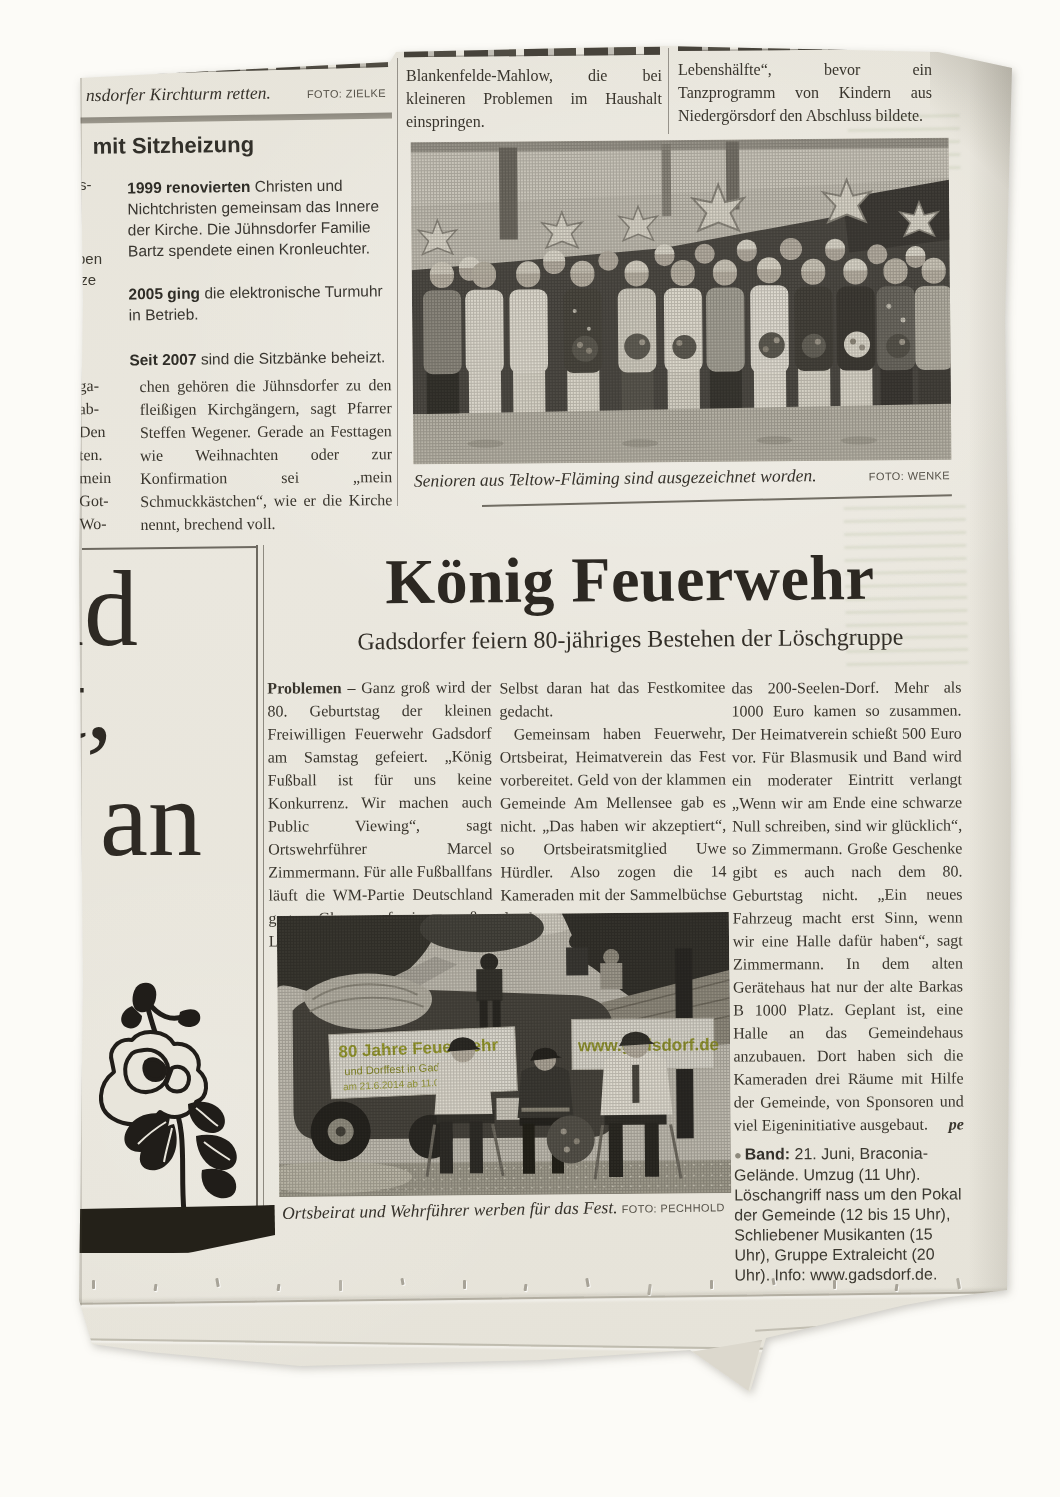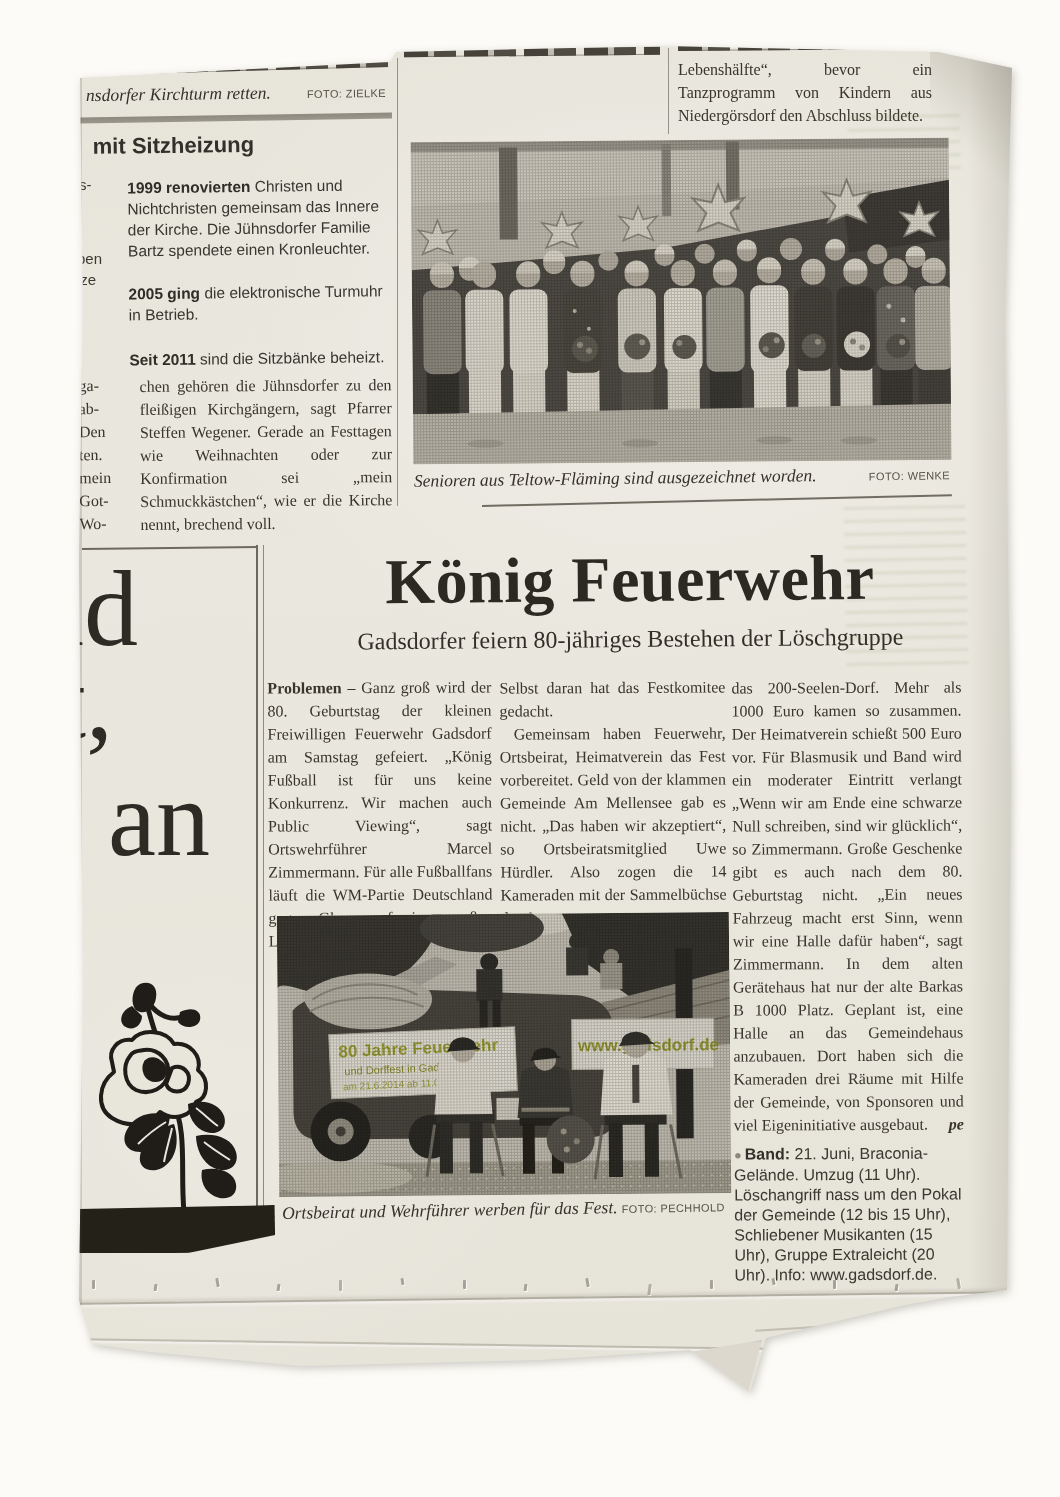--- a/index.html
+++ b/index.html
@@ -95,21 +95,21 @@
     <div class="abs caption-row" style="left:86px;top:83px;width:300px;transform:rotate(-.8deg);">
       <span class="capt">nsdorfer Kirchturm retten.</span>
       <span class="credit">FOTO: ZIELKE</span>
     </div>
     <div class="abs thickrule" style="left:78px;top:115px;width:314px;transform:rotate(-.9deg);"></div>
 
     <div class="abs" style="left:94px;top:132px;width:300px;transform:rotate(-.7deg);">
       <div class="infobox-title">mit Sitzheizung</div>
       <p class="infobox-entry" style="margin:18px 0 0 34px;width:262px;"><b>1999 renovierten</b><span> Christen und Nichtchristen gemeinsam das Innere der Kirche. Die Jühnsdorfer Familie Bartz spendete einen Kronleuchter.</span></p>
       <p class="infobox-entry" style="margin:22px 0 0 34px;width:262px;"><b>2005 ging</b><span> die elektronische Turmuhr in Betrieb.</span></p>
-      <p class="infobox-entry" style="margin:24px 0 0 34px;width:262px;"><b>Seit 2011</b><span> sind die Sitzbänke beheizt.</span></p>
+      <p class="infobox-entry" style="margin:24px 0 0 34px;width:262px;"><b>Seit 2007</b><span> sind die Sitzbänke beheizt.</span></p>
     </div>
 
     <div class="abs sans" style="left:79px;top:176px;font-size:15px;color:#3c3931;">s-</div>
     <div class="abs sans" style="left:77px;top:250px;font-size:15px;color:#3c3931;">ben</div>
     <div class="abs sans" style="left:76px;top:271px;font-size:15px;color:#3c3931;">tze</div>
 
     <div class="abs frag-margin" style="left:79px;top:374px;width:46px;transform:rotate(-.4deg);">
       <span>ga-</span>
       <span>ab-</span>
       <span>Den</span>
@@ -117,20 +117,21 @@
       <span>mein</span>
       <span>Got-</span>
       <span>Wo-</span>
     </div>
     <p class="abs bodycol" style="left:140px;top:374px;width:252px;transform:rotate(-.4deg);">chen gehören die Jühnsdorfer zu den fleißigen Kirchgängern, sagt Pfarrer Steffen Wegener. Gerade an Festtagen wie Weihnachten oder zur Konfirmation sei „mein Schmuckkästchen“, wie er die Kirche nennt, brechend voll.</p>
 
     <div class="abs vrule" style="left:397px;top:58px;height:448px;"></div>
     <div class="abs vrule" style="left:668px;top:48px;height:86px;"></div>
 
     <div class="abs cutstrip" style="left:404px;top:48px;width:256px;transform:rotate(-.6deg);height:8px;"></div>
+    <p class="abs bodycol" style="left:406px;top:64px;width:256px;">Blankenfelde-Mahlow, die bei kleineren Problemen im Haushalt einspringen.</p>
 
     <div class="abs cutstrip" style="left:678px;top:42px;width:232px;transform:rotate(-.5deg);height:8px;"></div>
     <p class="abs bodycol" style="left:678px;top:58px;width:254px;">Lebenshälfte“, bevor ein Tanzprogramm von Kindern aus Niedergörsdorf den Abschluss bildete.</p>
 
     <div class="abs bleed" style="left:848px;top:112px;width:112px;height:58px;transform:rotate(-1deg);"></div>
     <div class="abs bleed" style="left:845px;top:505px;width:122px;height:160px;transform:rotate(-1deg);"></div>
 
     <div class="abs photo" style="left:412px;top:140px;width:538px;height:322px;transform:rotate(-.5deg);">
       <svg viewBox="0 0 536 322" width="538" height="322" preserveAspectRatio="none">
         <rect width="536" height="322" fill="#c8c4b9"></rect>
@@ -289,21 +290,21 @@
     </div>
     <div class="abs" style="left:482px;top:505px;width:470px;height:2px;background:#716d63;transform:rotate(-1.3deg);transform-origin:left;"></div>
 
     <div class="abs boxtop"></div>
     <div class="abs dblrule-v1"></div>
     <div class="abs dblrule-v2"></div>
 
     <div class="abs bigletters">
       <span class="abs" style="left:30px;top:555px;">nd</span>
       <span class="abs" style="left:56px;top:648px;">t,</span>
-      <span class="abs" style="left:108px;top:765px;text-align:center;">an</span>
+      <span class="abs" style="left:100px;top:765px;text-align:center;">an</span>
     </div>
 
     <div class="abs" style="left:84px;top:976px;width:186px;height:238px;">
       <svg viewBox="0 0 186 238" width="186" height="238">
         <g fill="none" stroke="#201d19" stroke-width="5" stroke-linecap="round">
           <path d="M100,236 C96,192 104,158 88,122"></path>
           <path d="M92,120 C82,84 70,60 62,24"></path>
           <path d="M64,26 C74,40 88,46 100,40"></path>
         </g>
         <g fill="#201d19">

